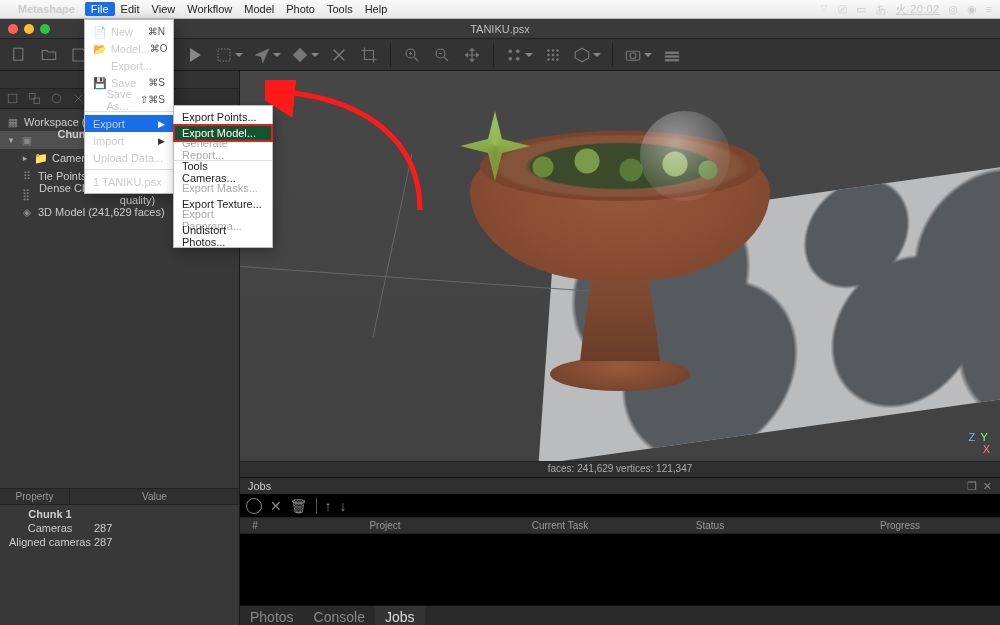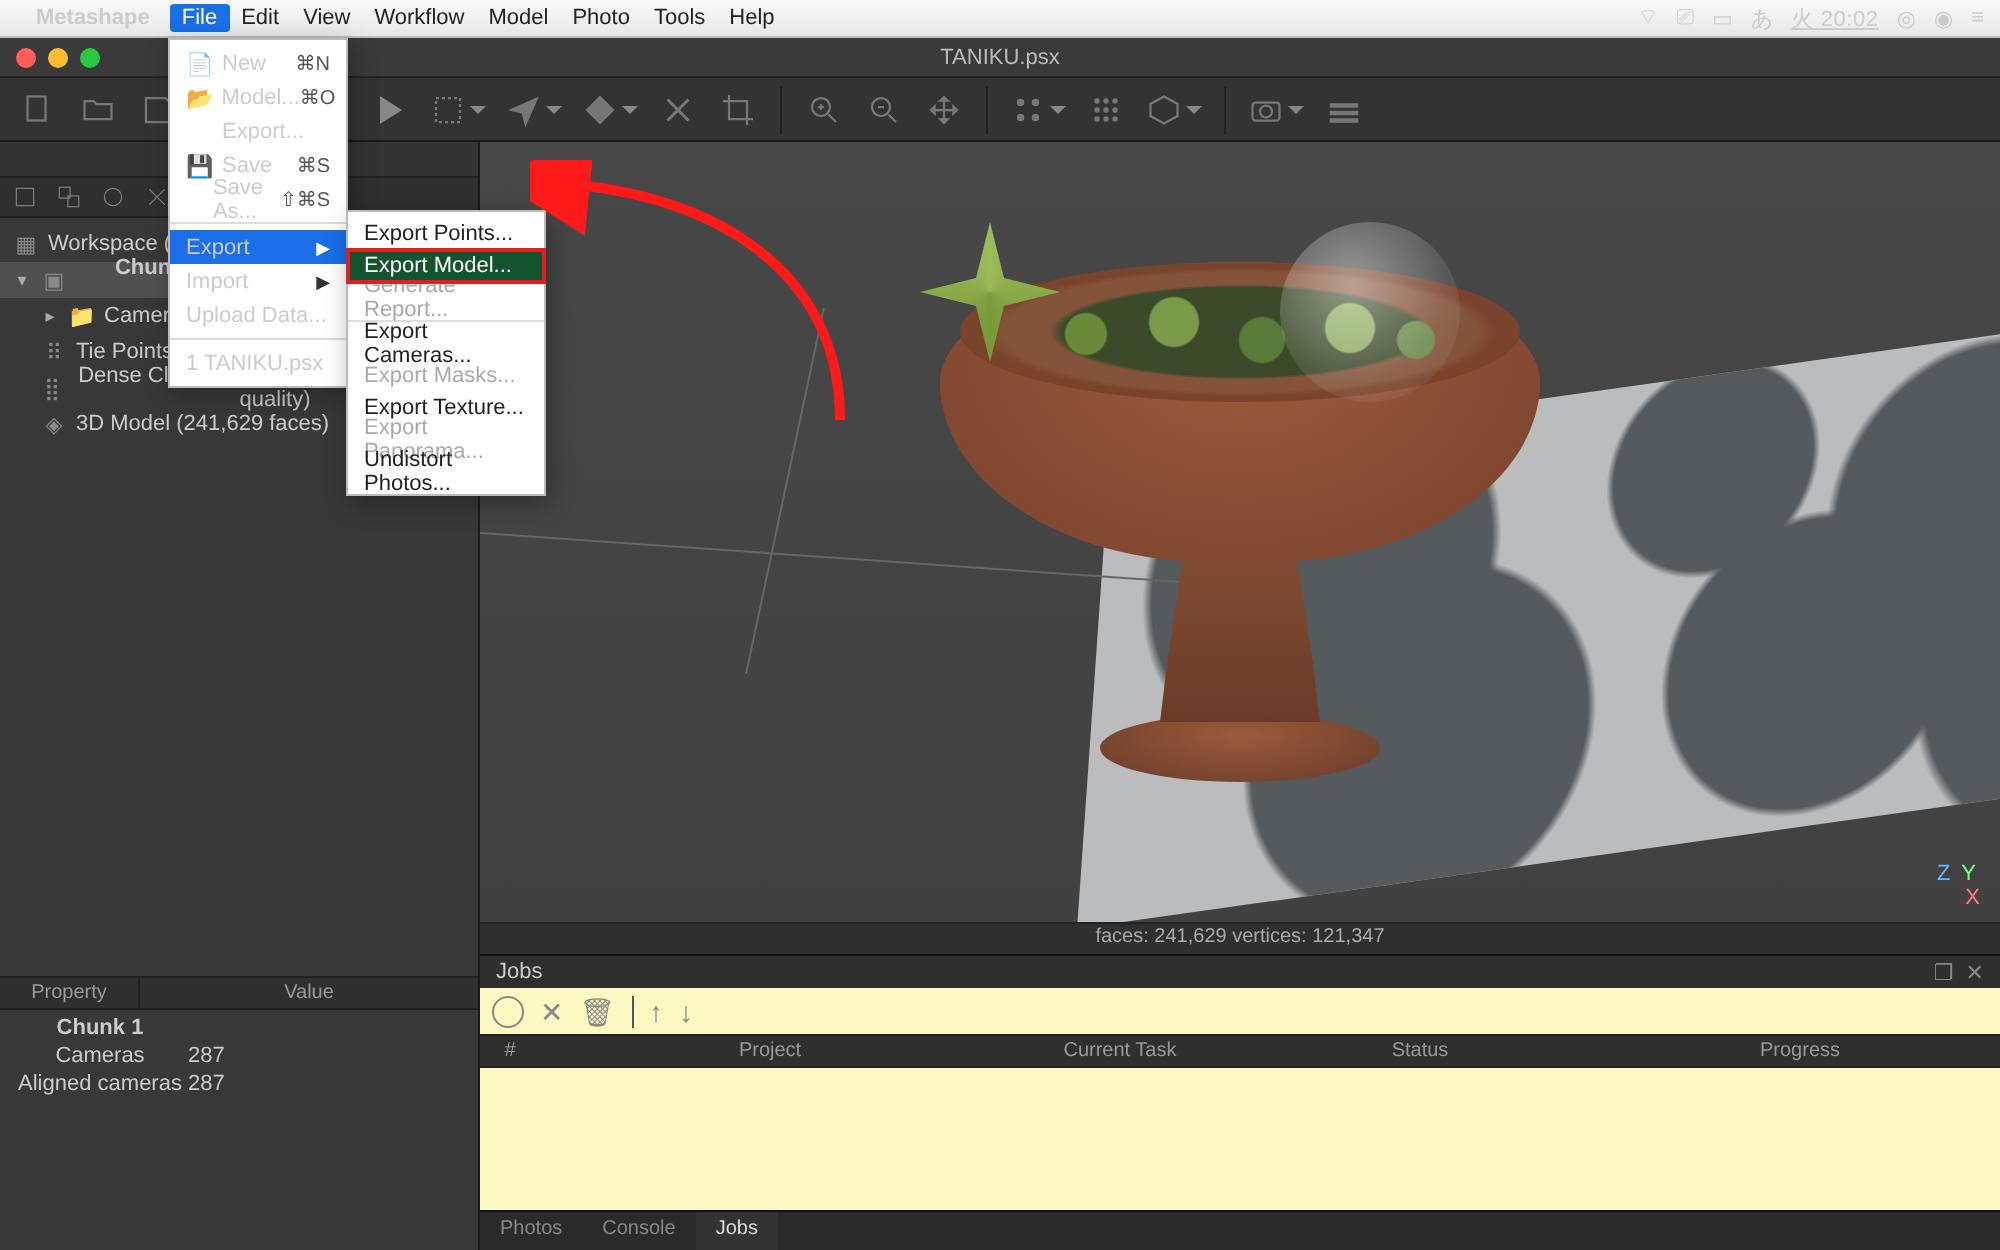--- a/index.html
+++ b/index.html
@@ -53,33 +53,33 @@
 .prop-row.bold .k{font-weight:600;}
 .props-body{height:120px; padding-top:2px;}
 
 .centerpane { flex:1; display:flex; flex-direction:column; background:#414141;}
 .viewport { flex:1; position:relative; background:linear-gradient(#474747,#414141); overflow:hidden;}
 .statusbar { height:16px; background:#2f2f2f; color:#aaa; font-size:10px; padding:1px 8px; border-top:1px solid #222;}
 .axis { position:absolute; right:10px; bottom:22px; font-size:9px; font-family:monospace;}
 .axis .z{color:#5bbaff;} .axis .y{color:#7cff7c;} .axis .x{color:#ff7c7c;}
 
 
-.jobs { height:148px; border-top:1px solid #111; background:#fef9c3; display:flex; flex-direction:column;}
+.jobs { height:148px; border-top:1px solid #111; background:#000000; display:flex; flex-direction:column;}
 .jobs-title { height:16px; background:#2f2f2f; color:#aaa; font-size:10px; padding:1px 8px; display:flex; align-items:center;}
 .jobs-title .spacer{flex:1;}
 .jobs-title .jbtn{margin-left:6px;color:#888;}
 .jobs-toolbar { height:24px; display:flex; align-items:center; gap:8px; padding:0 6px; border-bottom:1px solid #222;}
 .jobs-toolbar .jico{width:16px;height:16px;border:1.5px solid #888;border-radius:50%;}
 .jobs-toolbar .jx{color:#888;font-size:14px;}
 .jobs-header{display:flex;background:#2f2f2f;border-bottom:1px solid #222;}
 .jobs-header div{padding:2px 10px;font-size:10px;color:#999;}
 .jobs-header .c1{flex:0 0 30px;} .c2{flex:0 0 230px;} .c3{flex:0 0 120px;} .c4{flex:0 0 180px;} .c5{flex:1;}
 .jobs-body{flex:1;}
 .bottom-tabs{height:20px;background:#2a2a2a;border-top:1px solid #111;display:flex;align-items:stretch;}
-.bottom-tabs .tab{padding:3px 10px;color:#888;font-size:10px;}
+.bottom-tabs .tab{padding:3px 10px;color:#888;font-size:14px;}
 .bottom-tabs .tab.active{background:#333;color:#ddd;}
 
 
 .dropdown { position:absolute; top:19px; left:84px; width:90px; background:#fff; border:1px solid #bbb; box-shadow:2px 4px 12px rgba(0,0,0,0.3); z-index:1000; padding:3px 0;}
 .dropdown .drow{display:flex;align-items:center;height:17px;padding:0 8px;color:#222;font-size:11px;}
 .dropdown .drow .shortcut{margin-left:auto;color:#555;font-size:10px;}
 .dropdown .drow .sub{margin-left:auto;color:#333;font-size:9px;}
 .dropdown .drow.hl{background:#1a6fe8;color:#fff;}
 .dropdown .drow.hl .sub{color:#fff;}
 .dropdown .dsep{height:1px;background:#ddd;margin:3px 0;}
@@ -458,21 +458,21 @@
   <div class="drow">
       <span>1 TANIKU.psx</span>
     </div>
 </div>
 
 <div class="submenu">
   <div class="srow">Export Points...</div>
   <div class="srow hl boxed">Export Model...</div>
   <div class="srow dis">Generate Report...</div>
   <div class="ssep"></div>
-  <div class="srow">Export Cameras...</div>
+  <div class="srow">Tools Cameras...</div>
   <div class="srow dis">Export Masks...</div>
   <div class="srow">Export Texture...</div>
   <div class="srow dis">Export Panorama...</div>
   <div class="srow">Undistort Photos...</div>
 </div>
 
 <svg class="red-arrow" width="180" height="150">
   <defs>
       <marker id="ah" markerWidth="12" markerHeight="12" refX="2" refY="5" orient="auto">
         <path d="M0 0L10 5L0 10z" fill="#ff1a1a"></path>

